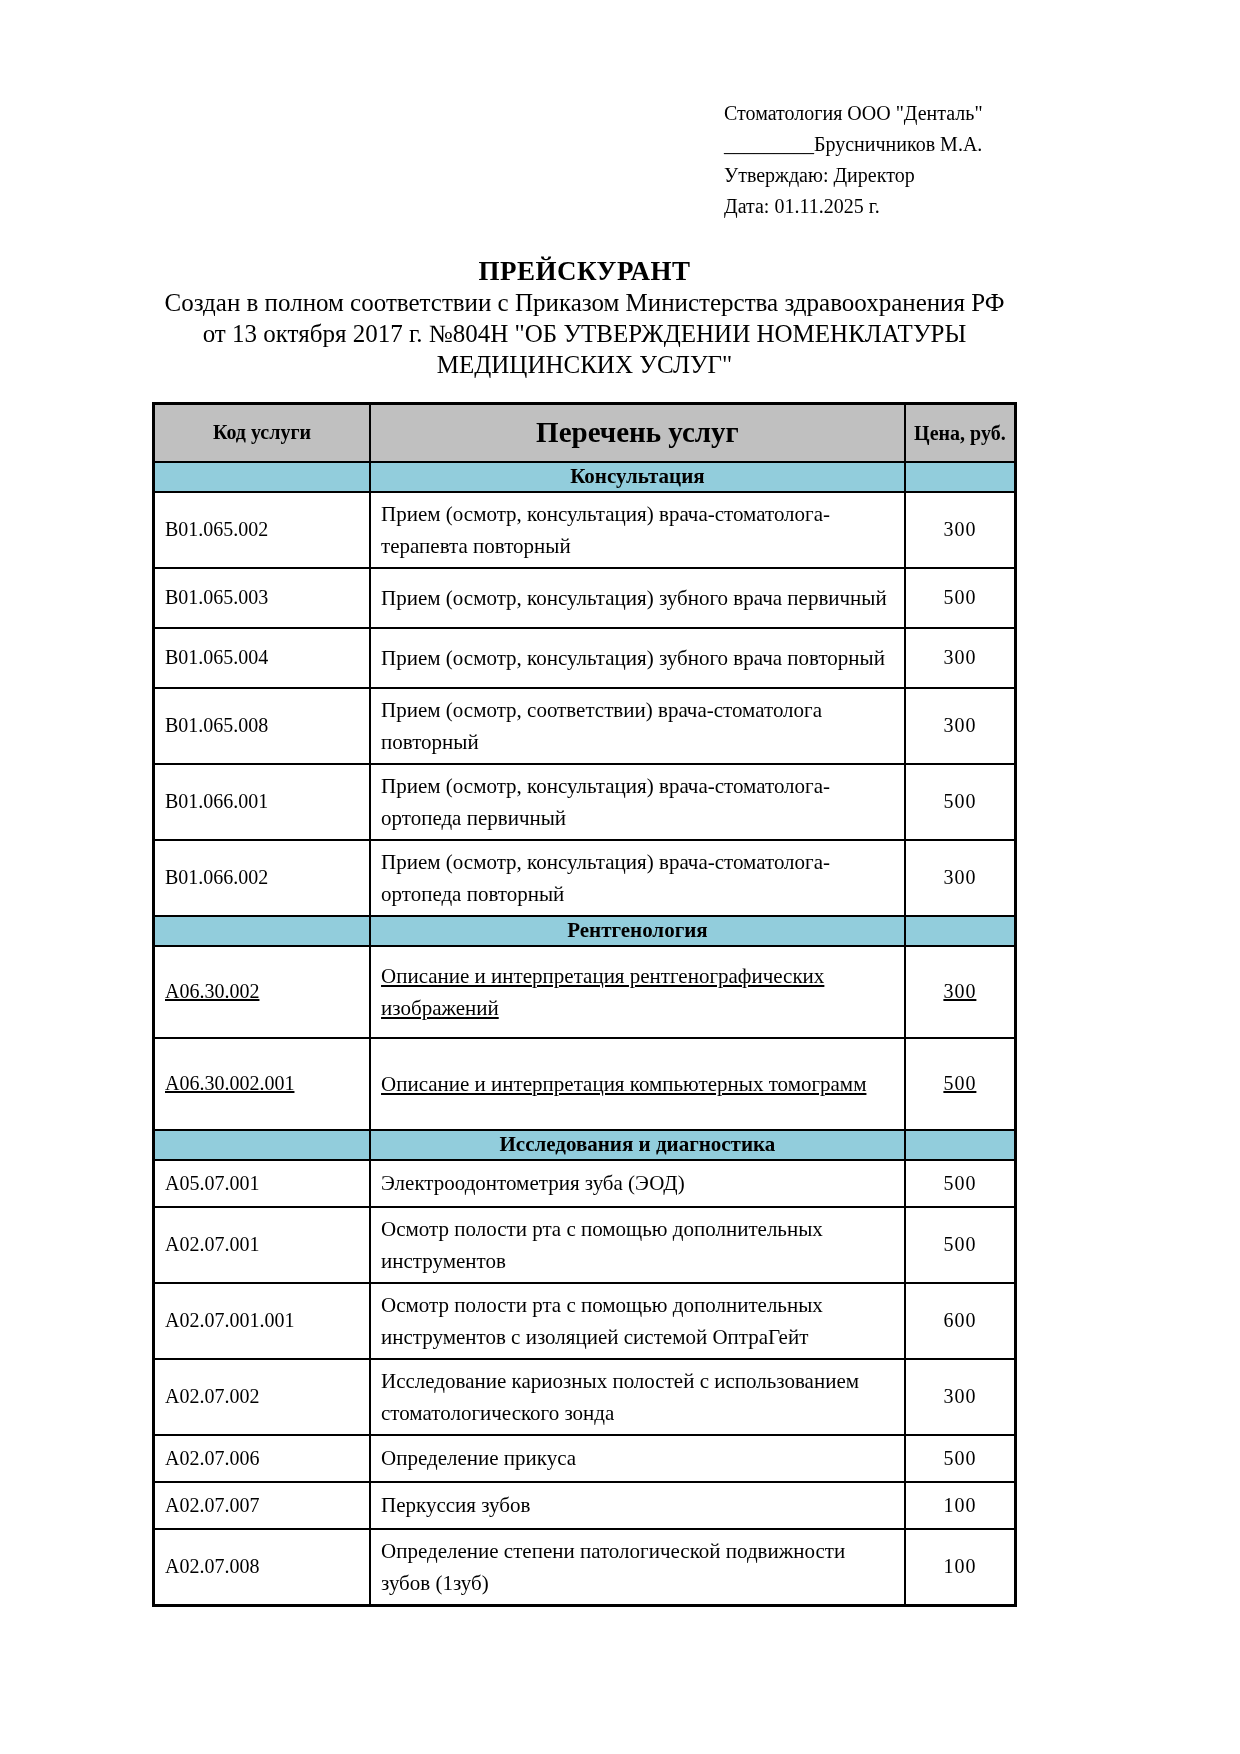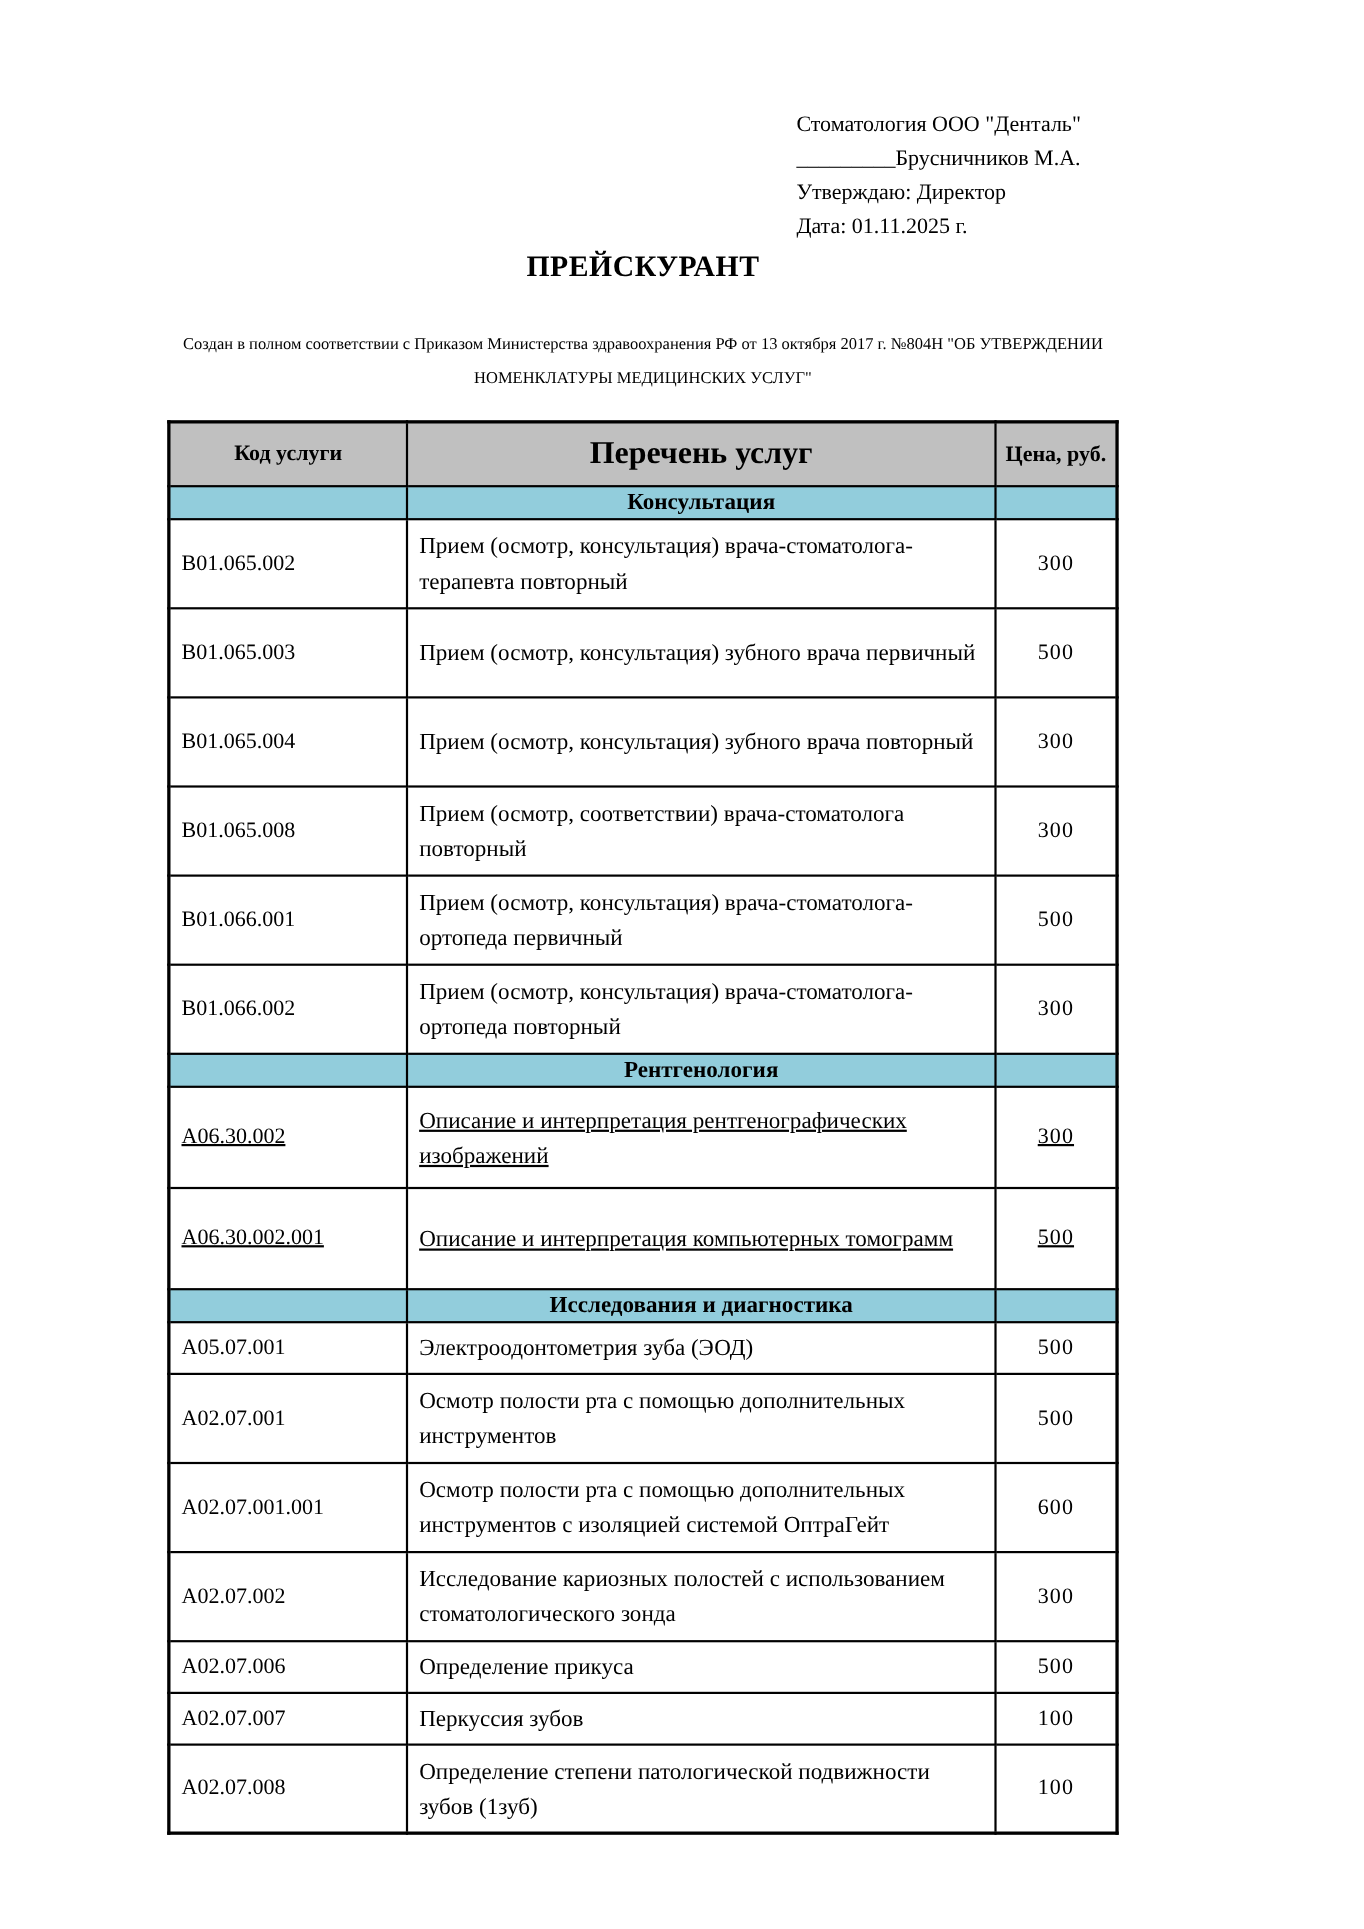--- a/index.html
+++ b/index.html
@@ -24,29 +24,28 @@
     font-size: 20px;
     line-height: 31px;
     white-space: nowrap;
   }
 
   
   .doc-title {
     text-align: center;
     font-weight: bold;
     font-size: 27px;
-    margin-top: 5px;
+    margin-top: 34px;
     letter-spacing: 0.5px;
   }
 
   
   .doc-subtitle {
-    margin-top: 40px;
-    text-align: center;
-    font-size: 15px;
+    text-align: center;
+    font-size: 25px;
     line-height: 31px;
   }
 
   
   table.price-table {
     margin-top: 22px;
     border-collapse: collapse;
     width: 865px;
     border: 3px solid #000000;
   }
@@ -86,21 +85,21 @@
   td.cell-service {
     padding: 5px 10px;
     line-height: 32px;
     font-size: 21px;
   }
   td.cell-price {
     text-align: center;
     font-size: 20px;
     letter-spacing: 1px;
   }
-  tr.data-row { height: 81px; }
+  tr.data-row { height: 60px; }
   tr.data-row.tall { height: 92px; text-decoration: underline; }
   tr.data-row.short { height: 47px; }
 </style>
 </head>
 <body>
 
 <div class="page">
   <div class="content">
 
     <div class="letterhead">

